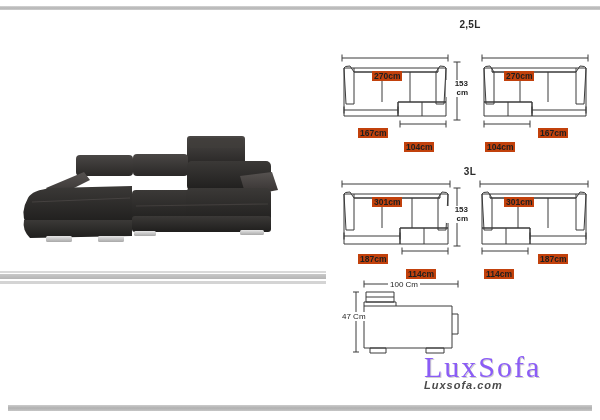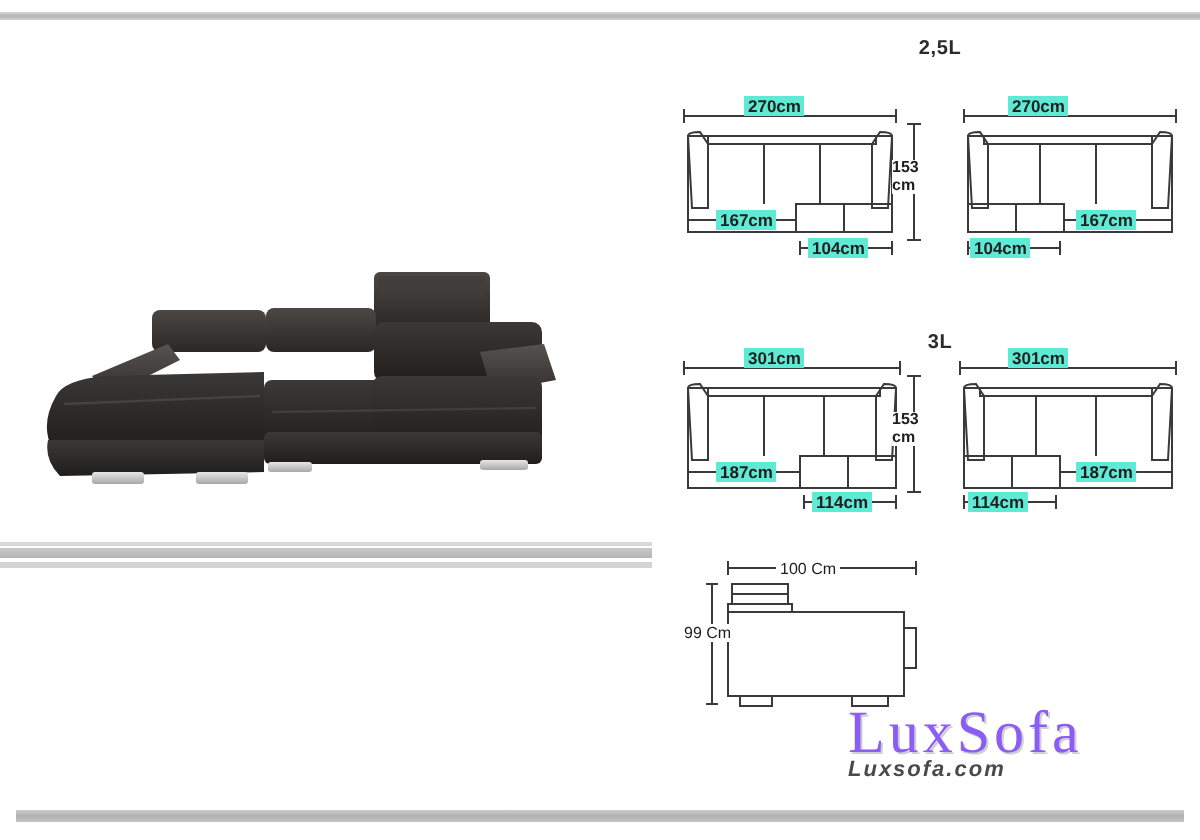--- a/index.html
+++ b/index.html
@@ -22,23 +22,23 @@
   #sofa-photo{position:absolute;left:6px;top:128px;width:288px;height:125px;}
   #sofa-photo svg{display:block;}
 
   
   .dtitle{position:absolute;font-weight:bold;font-size:10px;color:#2b2b2b;
     letter-spacing:.3px;text-align:center;}
   #title-25l{left:420px;top:19px;width:100px;}
   #title-3l{left:420px;top:146px;width:100px;margin-top:20px;}
 
   .dim-label{position:absolute;font-weight:bold;font-size:8.5px;color:#1f1f1f;
-    background:#5eead4;padding:0 2px;white-space:nowrap;}
+    background:#c2410c;padding:0 2px;white-space:nowrap;margin-top:23px;}
   .dim-v{position:absolute;font-weight:bold;font-size:8px;color:#1f1f1f;
-    background:#fff;line-height:8.5px;text-align:left;}
+    background:#fff;line-height:8.5px;text-align:right;}
 
   .plan{position:absolute;}
   .plan svg{display:block;}
 
   
   #side-view{position:absolute;left:352px;top:278px;width:130px;height:80px;}
   .sv-label{position:absolute;font-size:8px;color:#1f1f1f;background:#fff;
     padding:0 2px;white-space:nowrap;}
   #sv-w{left:388px;top:280px;}
   #sv-h{left:340px;top:312px;}
@@ -280,18 +280,18 @@
     <path d="M12 28 H44"></path>
 
     <path d="M100 36 H106 V56 H100"></path>
 
     <path d="M18 70 H34 V75 H18 Z"></path>
     <path d="M74 70 H92 V75 H74 Z"></path>
   </g>
 </svg>
 </div>
 <div class="sv-label" id="sv-w">100 Cm</div>
-<div class="sv-label" id="sv-h">99 Cm</div>
+<div class="sv-label" id="sv-h">47 Cm</div>
 
 <div id="logo">
   <div id="logo-main">LuxSofa</div>
   <div id="logo-sub">Luxsofa.com</div>
 </div>
 
 </body></html>

